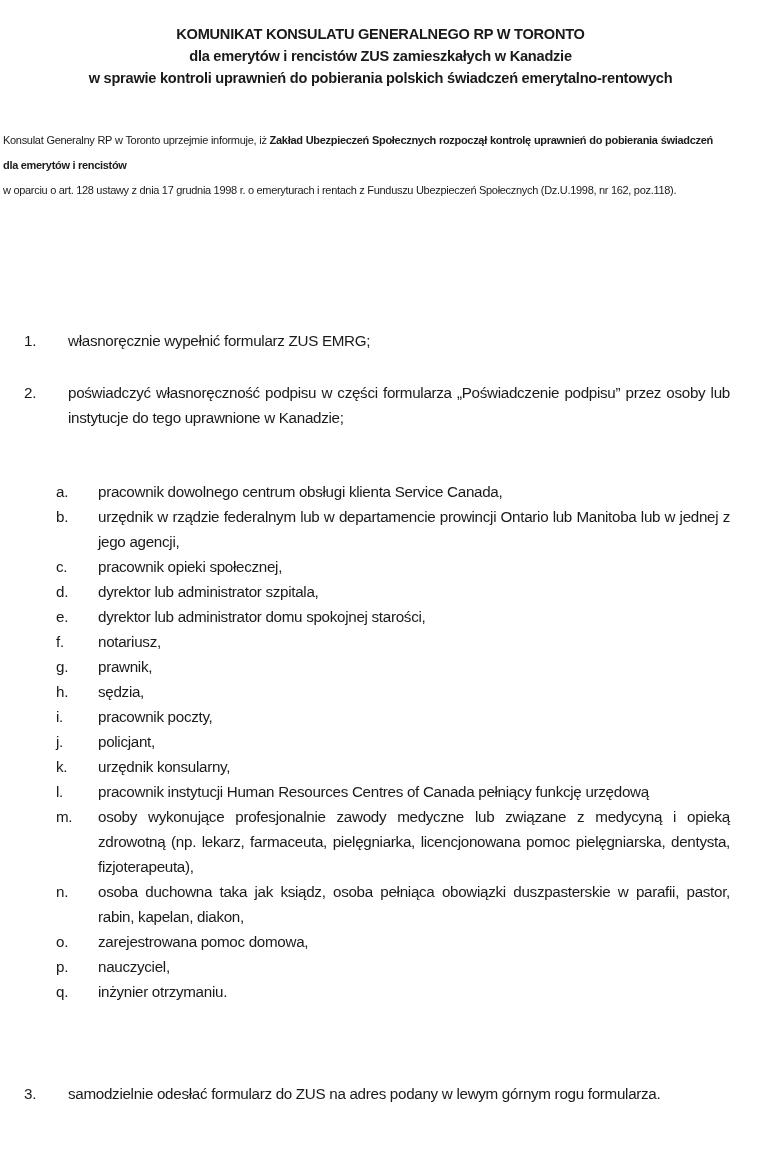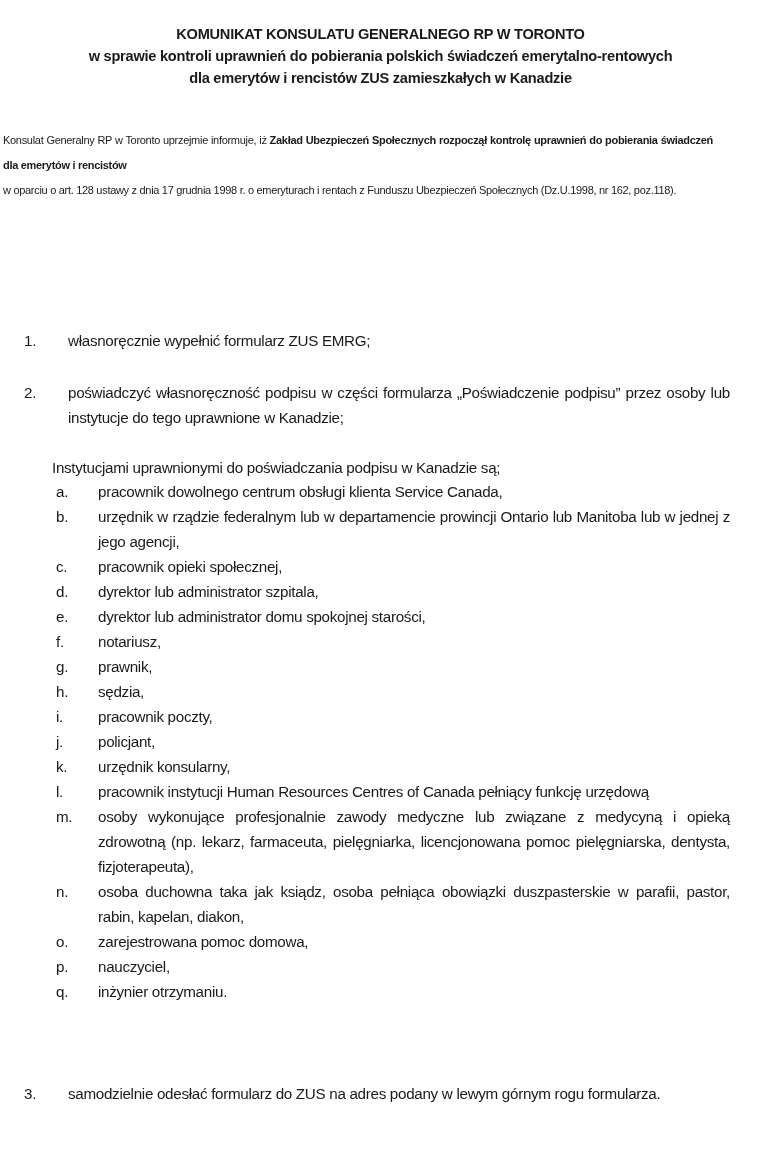--- a/index.html
+++ b/index.html
@@ -32,41 +32,40 @@
     .letter-item .marker { position: absolute; left: 4px; top: 0; }
     .letter-item .text { margin-left: 46px; text-align: justify; }
   </style>
 </head>
 <body>
 
 <div class="page">
 
   <div class="header">
     <div>KOMUNIKAT KONSULATU GENERALNEGO RP W TORONTO</div>
+    <div>dla emerytów i rencistów ZUS zamieszkałych w Kanadzie</div>
     <div>w sprawie kontroli uprawnień do pobierania polskich świadczeń emerytalno-rentowych</div>
-    <div>dla emerytów i rencistów ZUS zamieszkałych w Kanadzie</div>
   </div>
 
   <div class="para" style="top:128px;">
     <span>Konsulat Generalny RP w Toronto uprzejmie informuje, iż </span><b>Zakład Ubezpieczeń Społecznych rozpoczął kontrolę uprawnień do pobierania świadczeń dla emerytów i rencistów</b><br>
     <span>w oparciu o art. 128 ustawy z dnia 17 grudnia 1998 r. o emeryturach i rentach z Funduszu Ubezpieczeń Społecznych (Dz.U.1998, nr 162, poz.118).</span>
   </div>
 
 
   <div class="num-item" style="top:328px;">
     <span class="marker">1.</span>
     <div class="text">własnoręcznie wypełnić formularz ZUS EMRG;</div>
   </div>
 
   <div class="num-item" style="top:380px;">
     <span class="marker">2.</span>
     <div class="text">poświadczyć własnoręczność podpisu w części formularza „Poświadczenie podpisu” przez osoby lub instytucje do tego uprawnione w Kanadzie;</div>
   </div>
 
-  <div class="sub-intro" style="top:455px;">Instytucjami uprawnionymi do poświadczania podpisu w Kanadzie są;</div>
 
   <div class="letter-list" id="letter-list">
       <div class="letter-item">
         <span class="marker">a.</span>
         <div class="text">pracownik dowolnego centrum obsługi klienta Service Canada,</div>
       </div>
       <div class="letter-item">
         <span class="marker">b.</span>
         <div class="text">urzędnik w rządzie federalnym lub w departamencie prowincji Ontario lub Manitoba lub w jednej z jego agencji,</div>
       </div>

